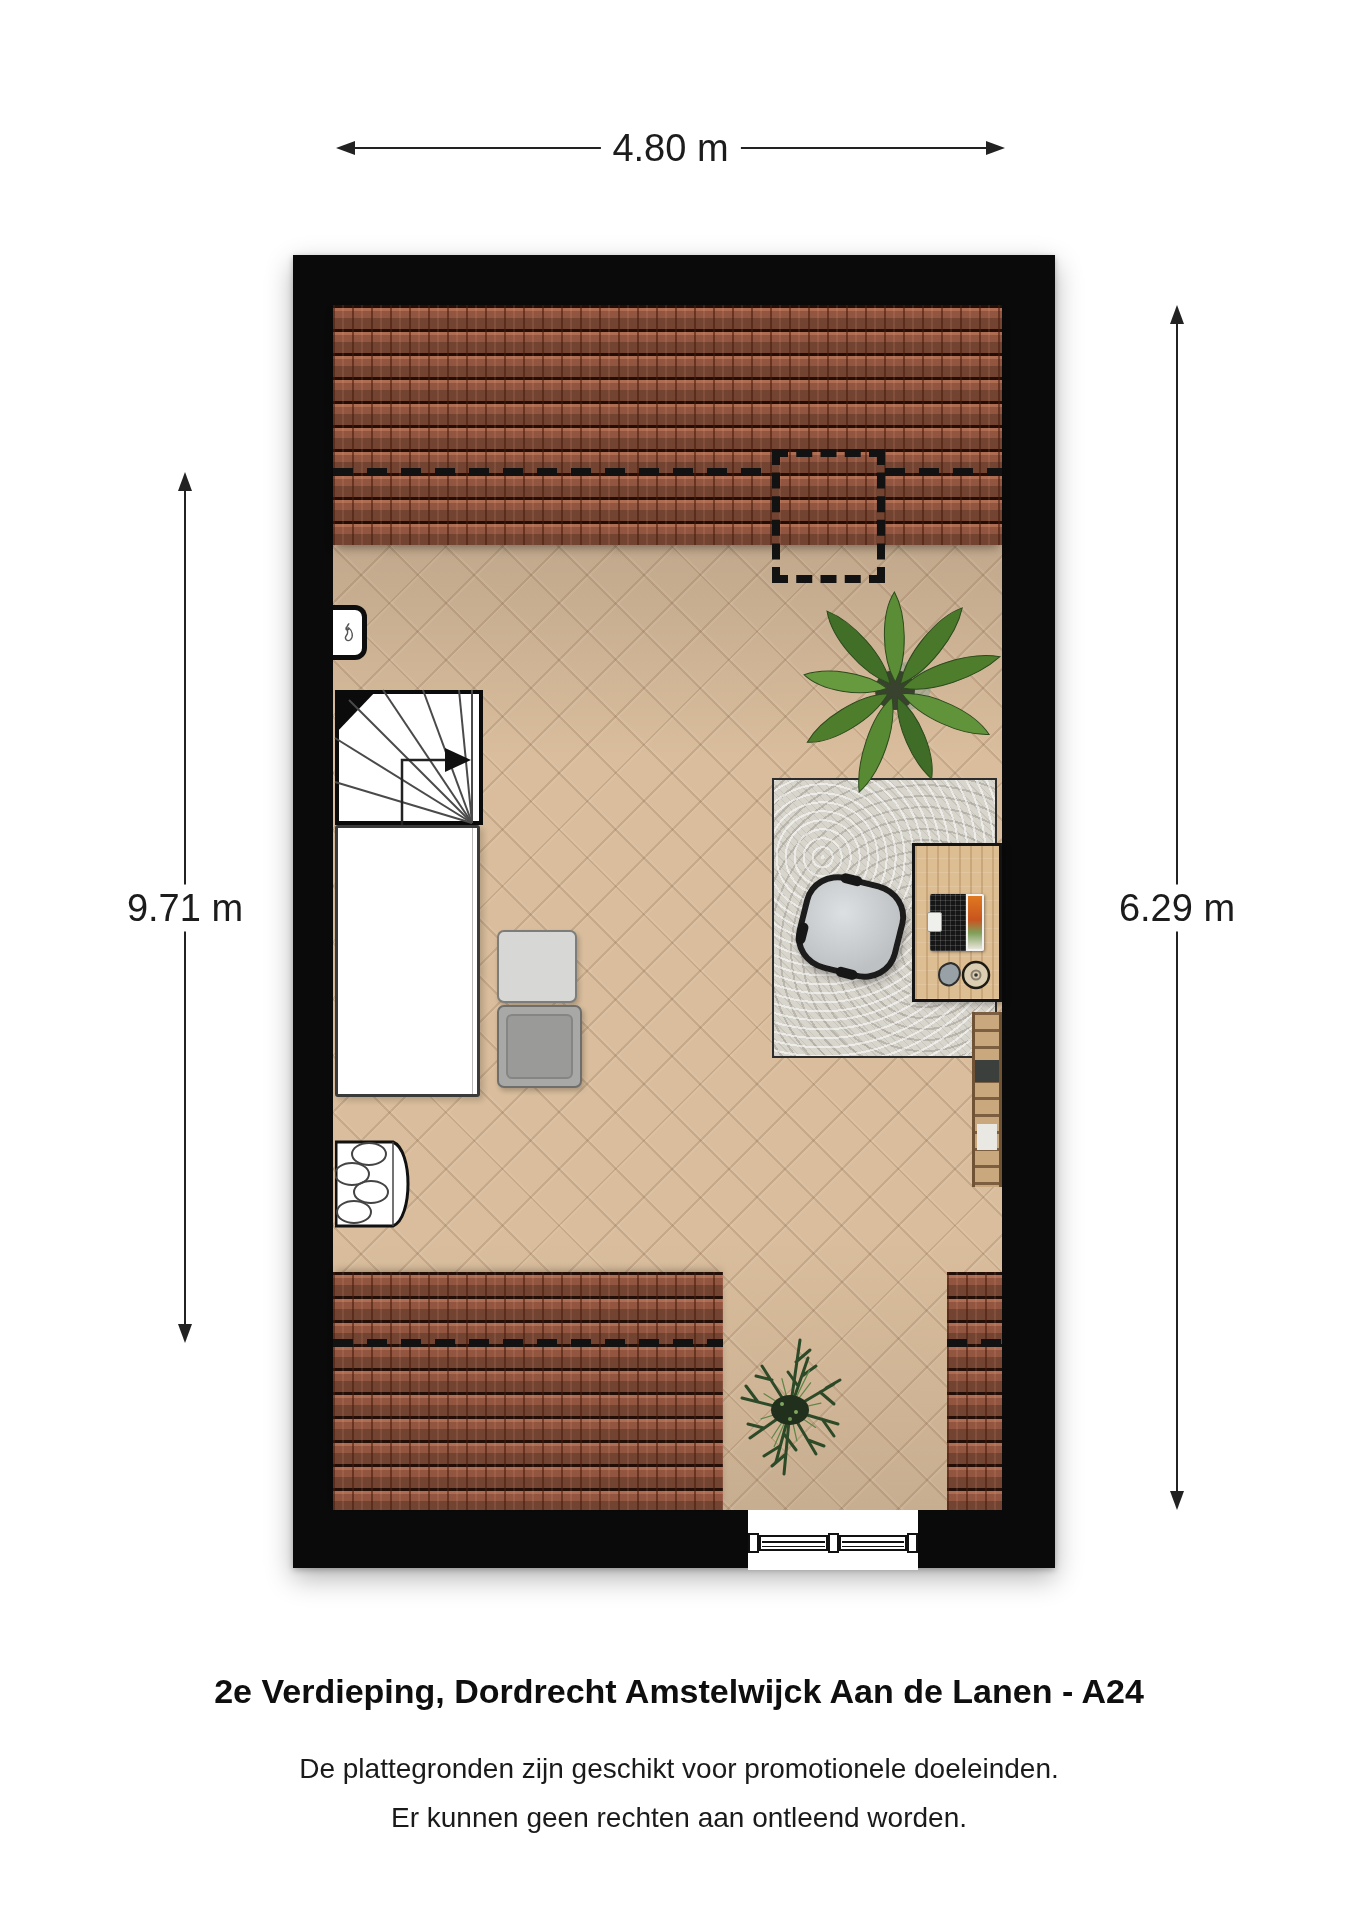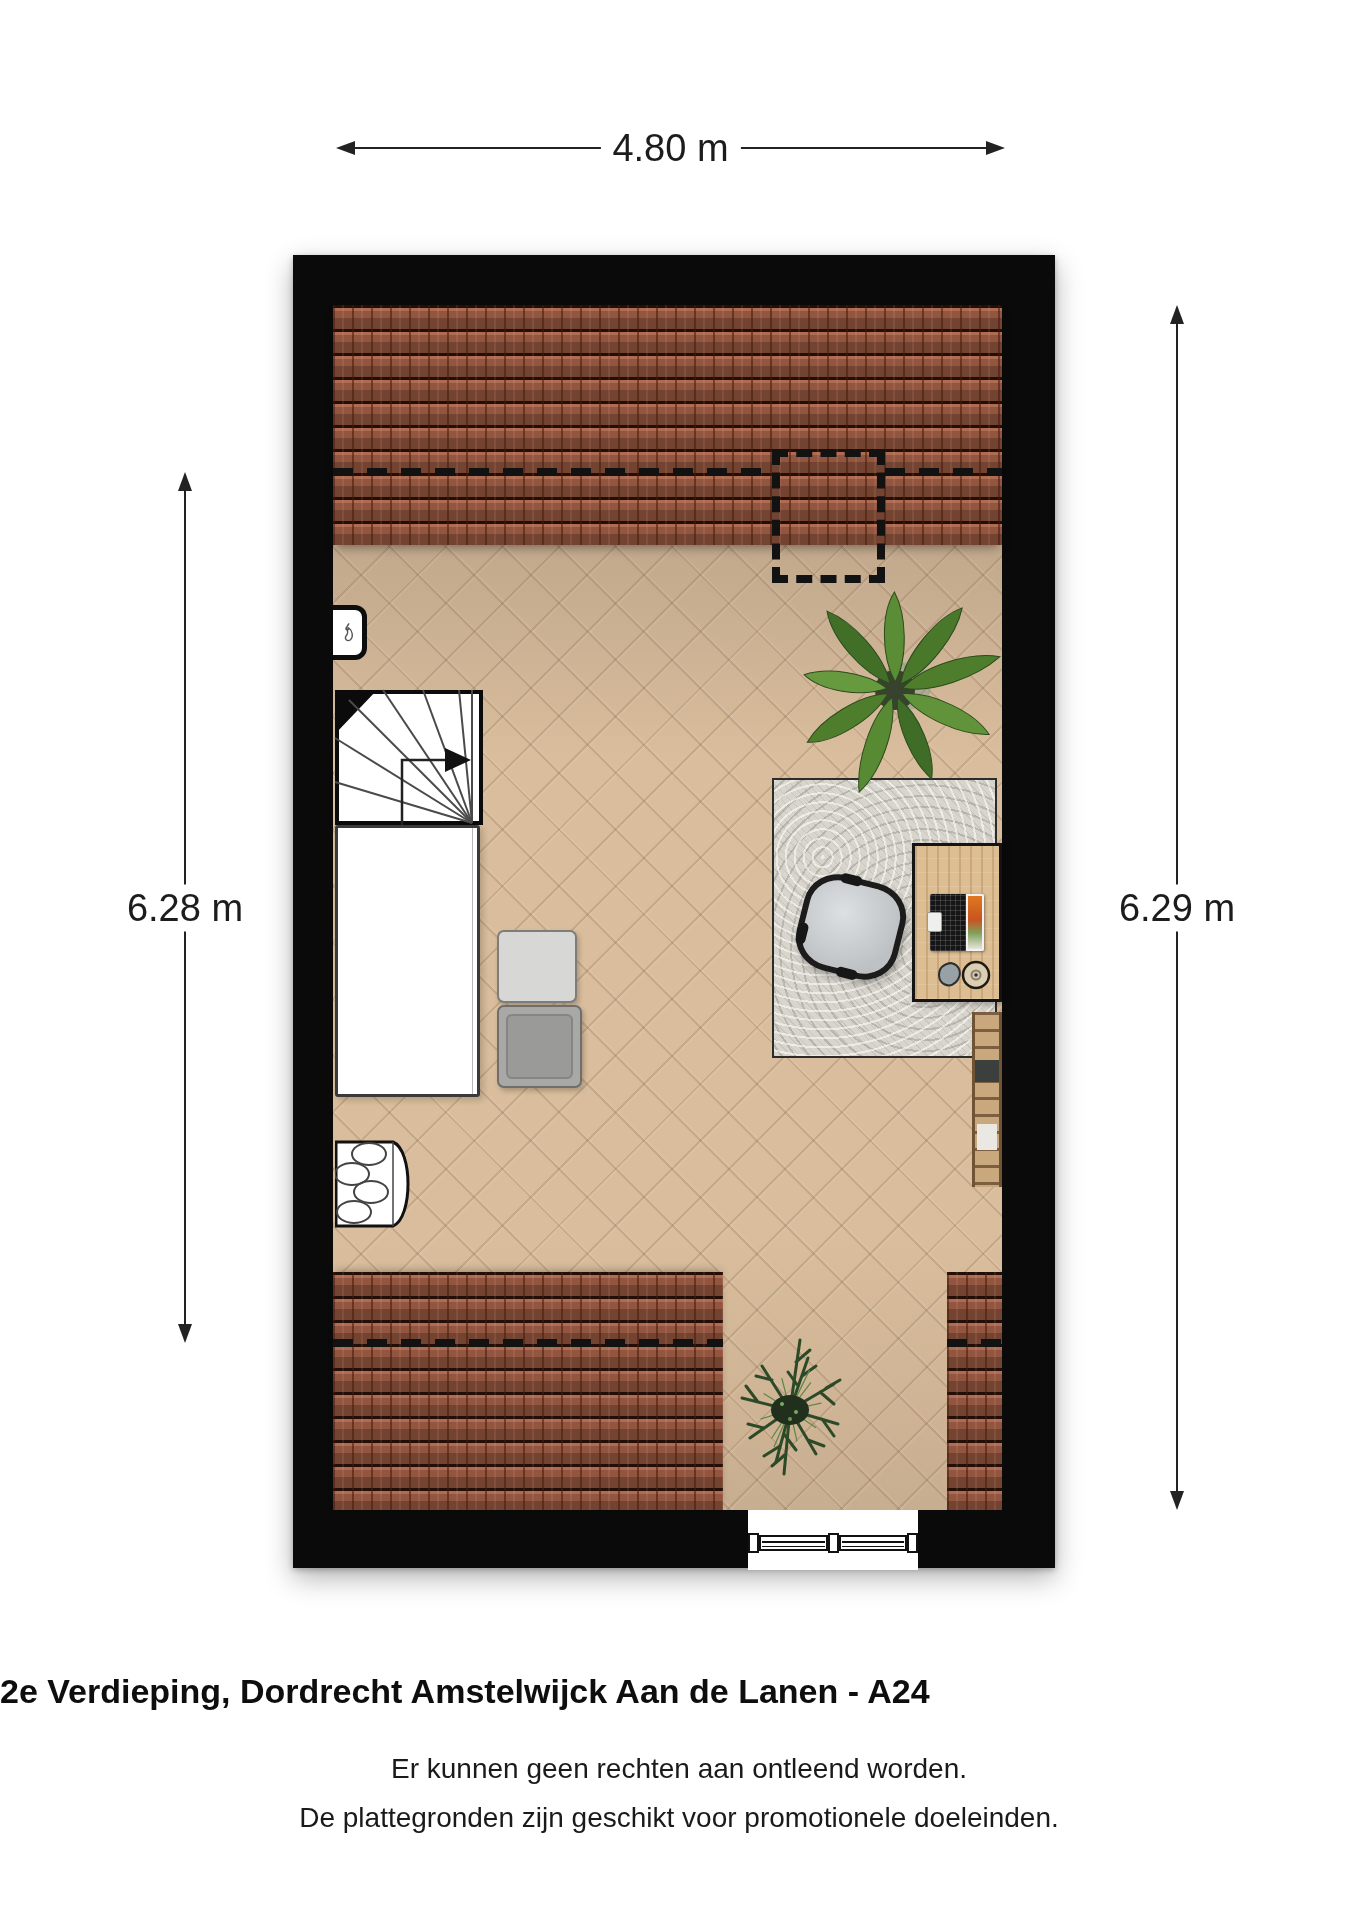--- a/index.html
+++ b/index.html
@@ -86,40 +86,40 @@
   .ah-right{right:0;top:1px;border-top:7px solid transparent;border-bottom:7px solid transparent;border-left:19px solid #222;}
   .ah-up{top:0;left:1px;border-left:7px solid transparent;border-right:7px solid transparent;border-bottom:19px solid #222;}
   .ah-down{bottom:0;left:1px;border-left:7px solid transparent;border-right:7px solid transparent;border-top:19px solid #222;}
   .dim-top{left:336px;top:140px;width:669px;height:16px;}
   .dim-top .dim-label{position:absolute;left:50%;top:50%;transform:translate(-50%,-50%);}
   .dim-left{left:177px;top:472px;width:16px;height:871px;}
   .dim-right{left:1169px;top:305px;width:16px;height:1205px;}
   .dim-v .dim-label{position:absolute;left:50%;top:50%;transform:translate(-50%,-50%);}
 
   
-  .title{left:0;top:1672px;width:1358px;font-size:34px;font-weight:bold;color:#0e0e0e;}
+  .title{left:0;top:1672px;width:1358px;text-align:center;font-size:34px;font-weight:bold;color:#0e0e0e;}
   .disclaimer{left:0;top:1744px;width:1358px;text-align:center;font-size:28px;line-height:1.75;color:#1a1a1a;}
 </style>
 </head>
 <body>
 
 <div class="page">
 
   <div class="abs dim-top">
     <div class="hline"></div>
     <div class="ah ah-left"></div>
     <div class="ah ah-right"></div>
     <span class="dim-label">4.80 m</span>
   </div>
 
   <div class="abs dim-left dim-v">
     <div class="vline"></div>
     <div class="ah ah-up"></div>
     <div class="ah ah-down"></div>
-    <span class="dim-label">6.28 m</span>
+    <span class="dim-label">9.71 m</span>
   </div>
 
   <div class="abs dim-right dim-v">
     <div class="vline"></div>
     <div class="ah ah-up"></div>
     <div class="ah ah-down"></div>
     <span class="dim-label">6.29 m</span>
   </div>
 
   <div class="abs plan">
@@ -261,17 +261,17 @@
         <div class="win-panel"></div>
         <div class="win-cap"></div>
         <div class="win-panel"></div>
         <div class="win-cap"></div>
       </div>
     </div>
   </div>
 
   <div class="abs title">2e Verdieping, Dordrecht Amstelwijck Aan de Lanen - A24</div>
   <div class="abs disclaimer">
+    <div>De plattegronden zijn geschikt voor promotionele doeleinden.</div>
     <div>Er kunnen geen rechten aan ontleend worden.</div>
-    <div>De plattegronden zijn geschikt voor promotionele doeleinden.</div>
   </div>
 
 </div>
 
 </body></html>

